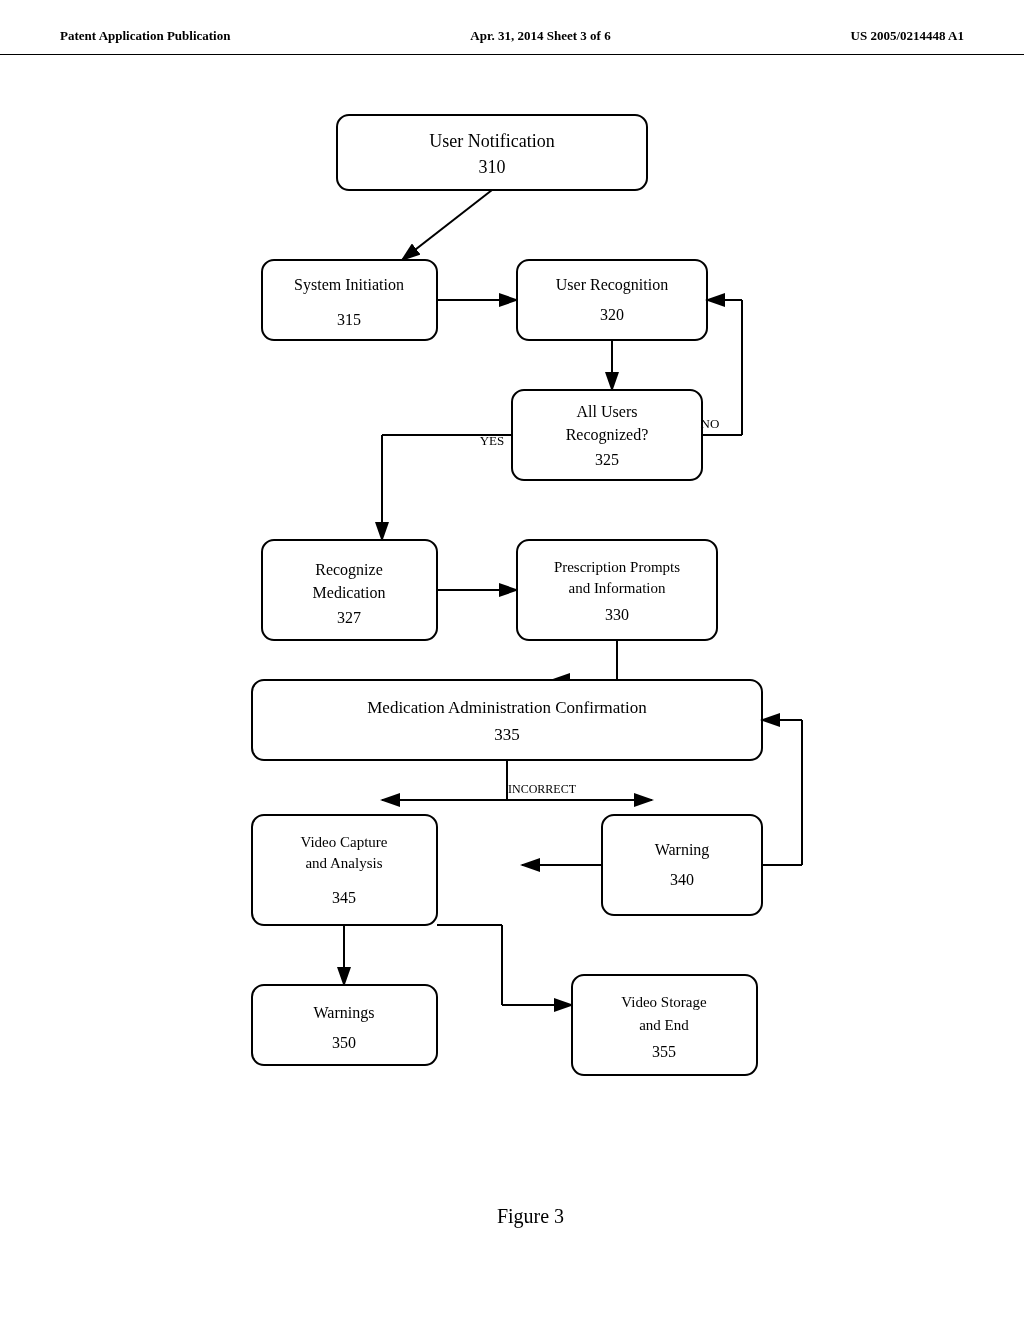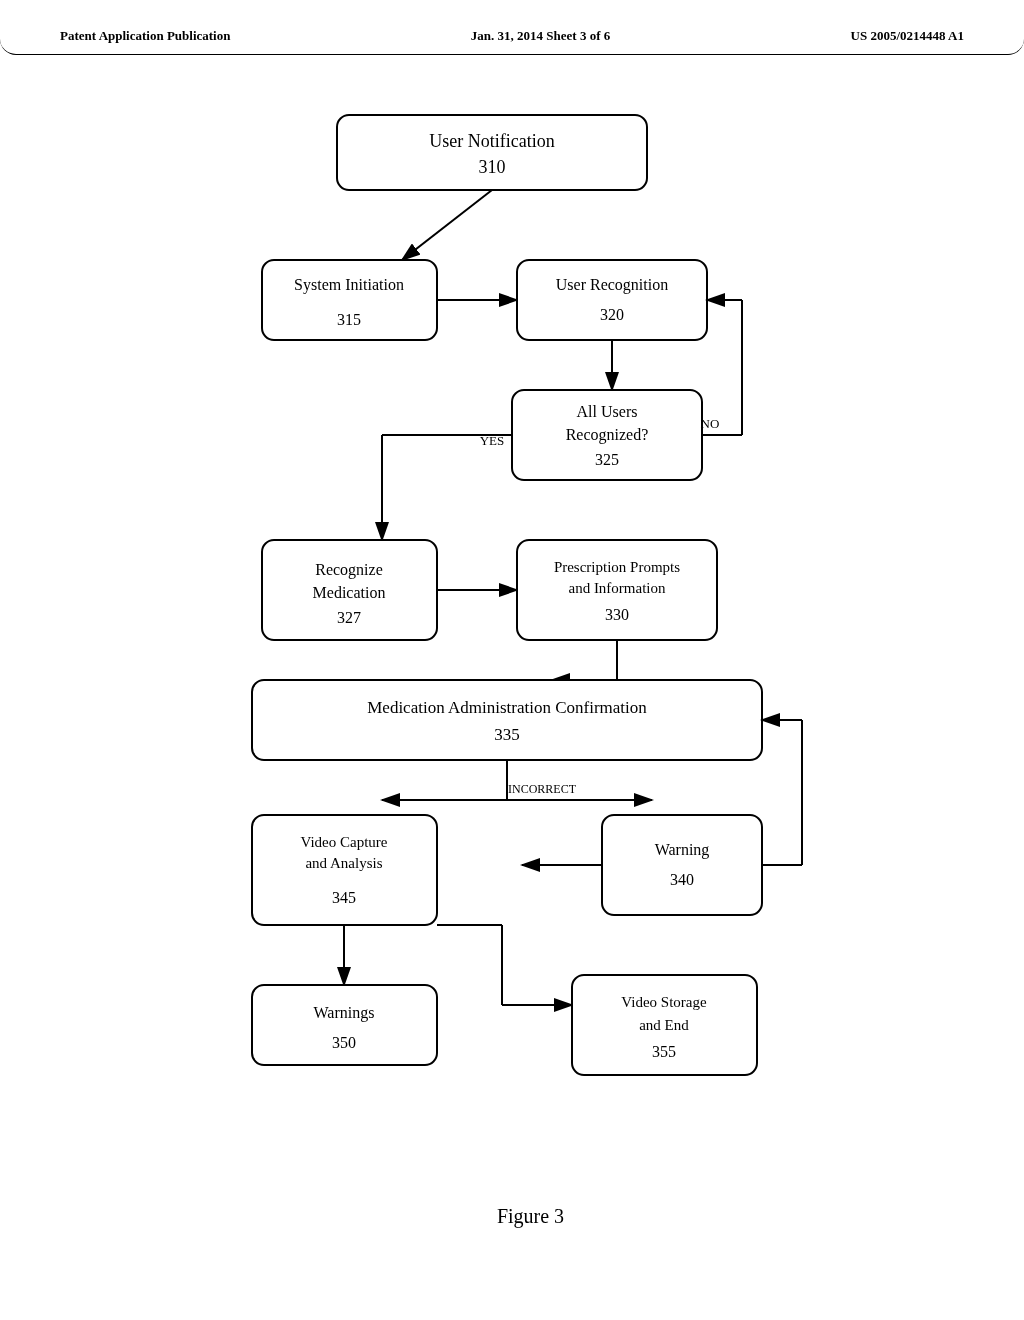--- a/index.html
+++ b/index.html
@@ -11,21 +11,20 @@
       position: relative;
     }
 
     .header {
       display: flex;
       justify-content: space-between;
       padding: 28px 60px 10px 60px;
       font-size: 13px;
       font-weight: bold;
       border-bottom: 1px solid #000;
-      border-radius: 16px;
     }
 
     .diagram-area {
       position: relative;
       width: 100%;
       padding: 30px 0 20px 0;
     }
 
     svg.flowchart {
       display: block;
@@ -41,21 +40,21 @@
       margin-top: 0px;
       padding-bottom: 20px;
       margin-left: 37px;
     }
   </style>
 </head>
 <body>
 
 <div class="header">
   <span>Patent Application Publication</span>
-  <span>Jan. 31, 2014   Sheet 3 of 6</span>
+  <span>Apr. 31, 2014   Sheet 3 of 6</span>
   <span>US 2005/0214448 A1</span>
 </div>
 
 <div class="diagram-area">
   <svg class="flowchart" viewBox="0 0 700 1100" xmlns="http://www.w3.org/2000/svg">
 
     <defs>
       <marker id="arrowhead" markerWidth="10" markerHeight="7" refX="9" refY="3.5" orient="auto">
         <polygon points="0 0, 10 3.5, 0 7" fill="#000"></polygon>
       </marker>

